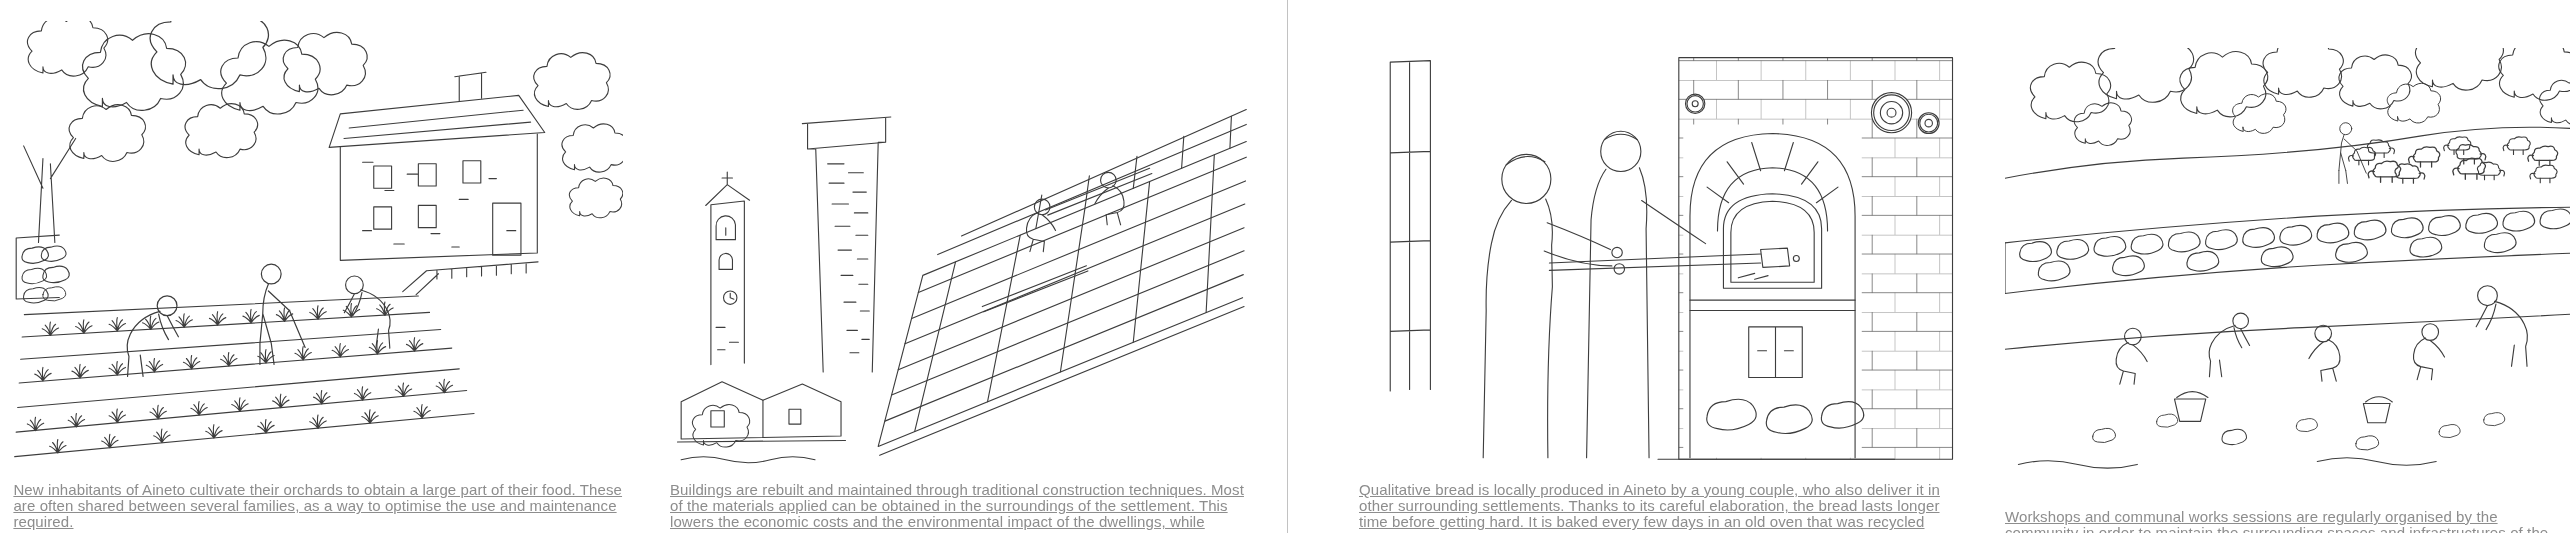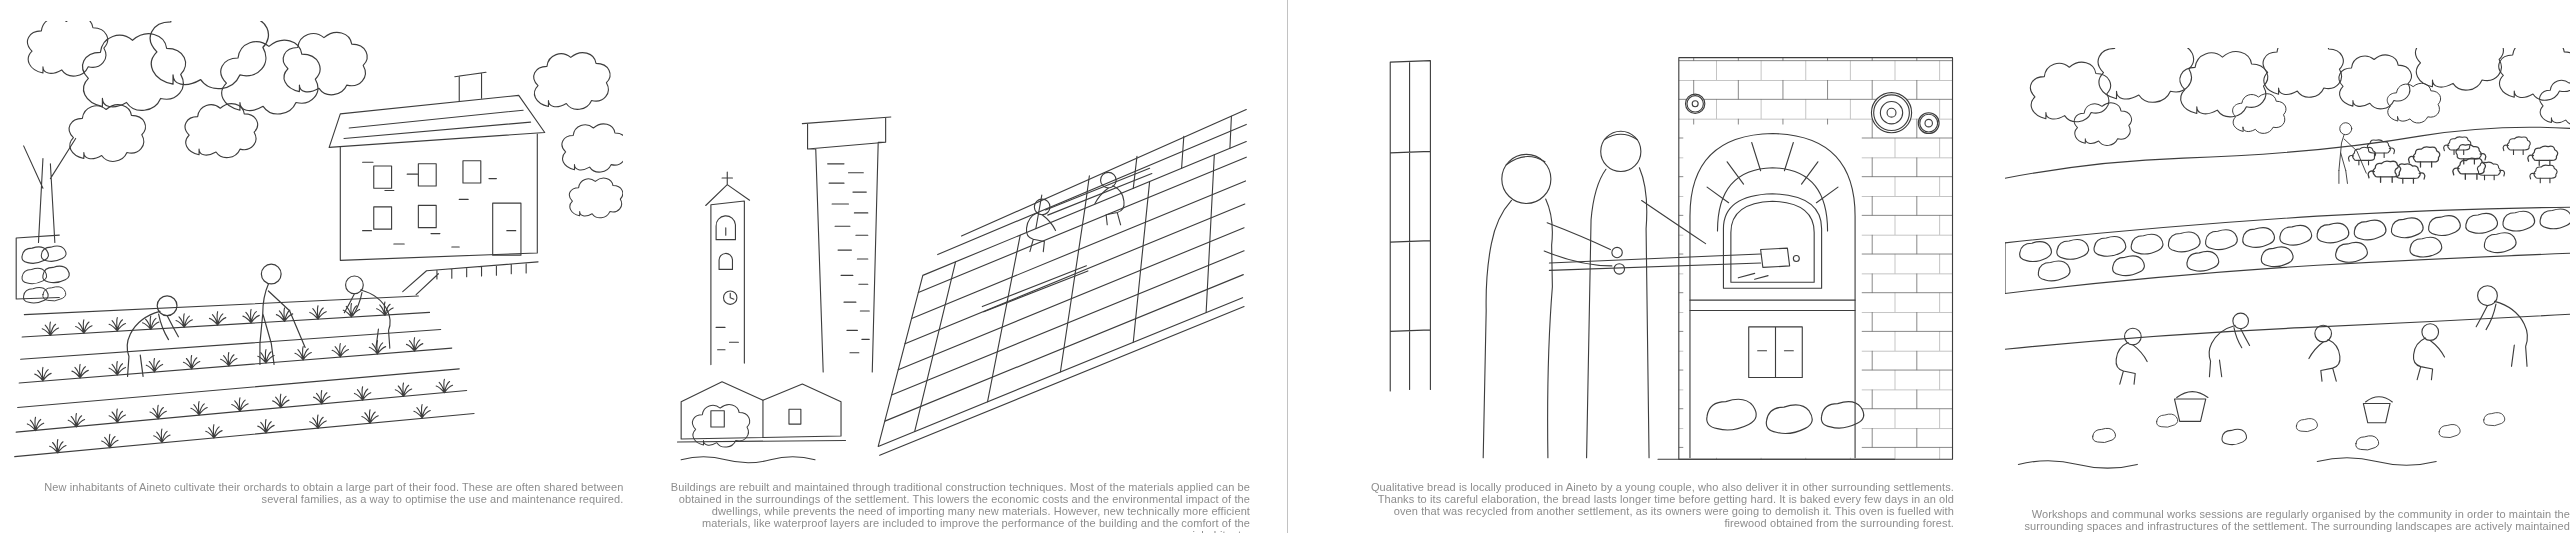--- a/index.html
+++ b/index.html
@@ -4,22 +4,22 @@
 <title>Recreated screenshot</title>
 <style>
   * { margin:0; padding:0; box-sizing:border-box; }
   html,body { background:#ffffff; }
   .page {
     position:relative; width:2576px; height:534px; background:#ffffff;
     overflow:hidden; font-family:"Liberation Sans", sans-serif;
   }
   .panel { position:absolute; }
   .caption {
-    position:absolute; font-size:11px; line-height:1.08; color:#8d8d8d;
-    letter-spacing:0.1px; text-align:right;
+    position:absolute; font-size:15px; line-height:1.08; color:#8d8d8d;
+    letter-spacing:0.1px; text-align:left;text-decoration:underline;
   }
   .divider { position:absolute; left:1287px; top:0; width:0.7px; height:534px; background:#c2c2c2; }
   .sketch * { stroke:#3d3d3d; stroke-width:1.5; fill:none; stroke-linecap:round; stroke-linejoin:round; }
 </style>
 </head>
 <body>
 
 <svg width="0" height="0" style="position:absolute" aria-hidden="true">
   <defs>
     <g id="sym-tuft">

